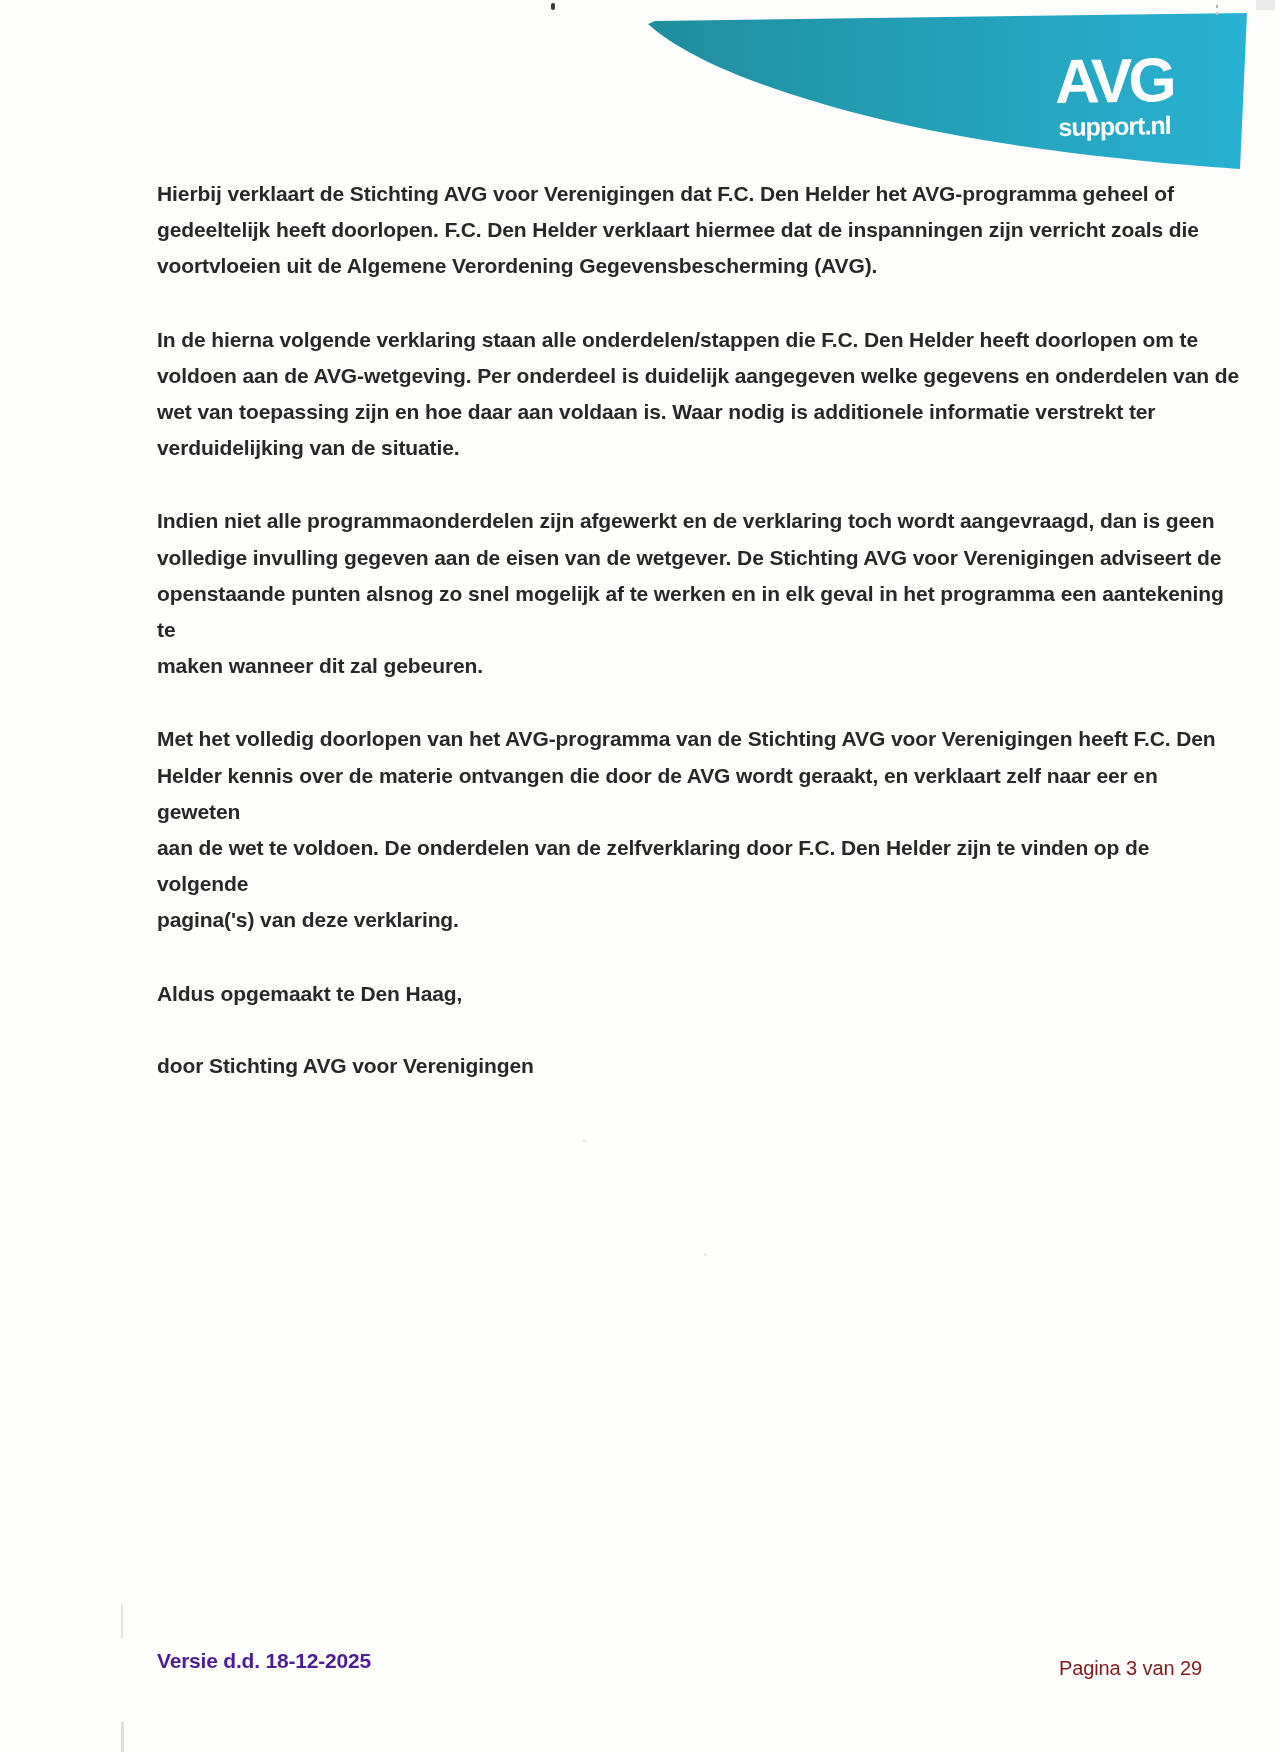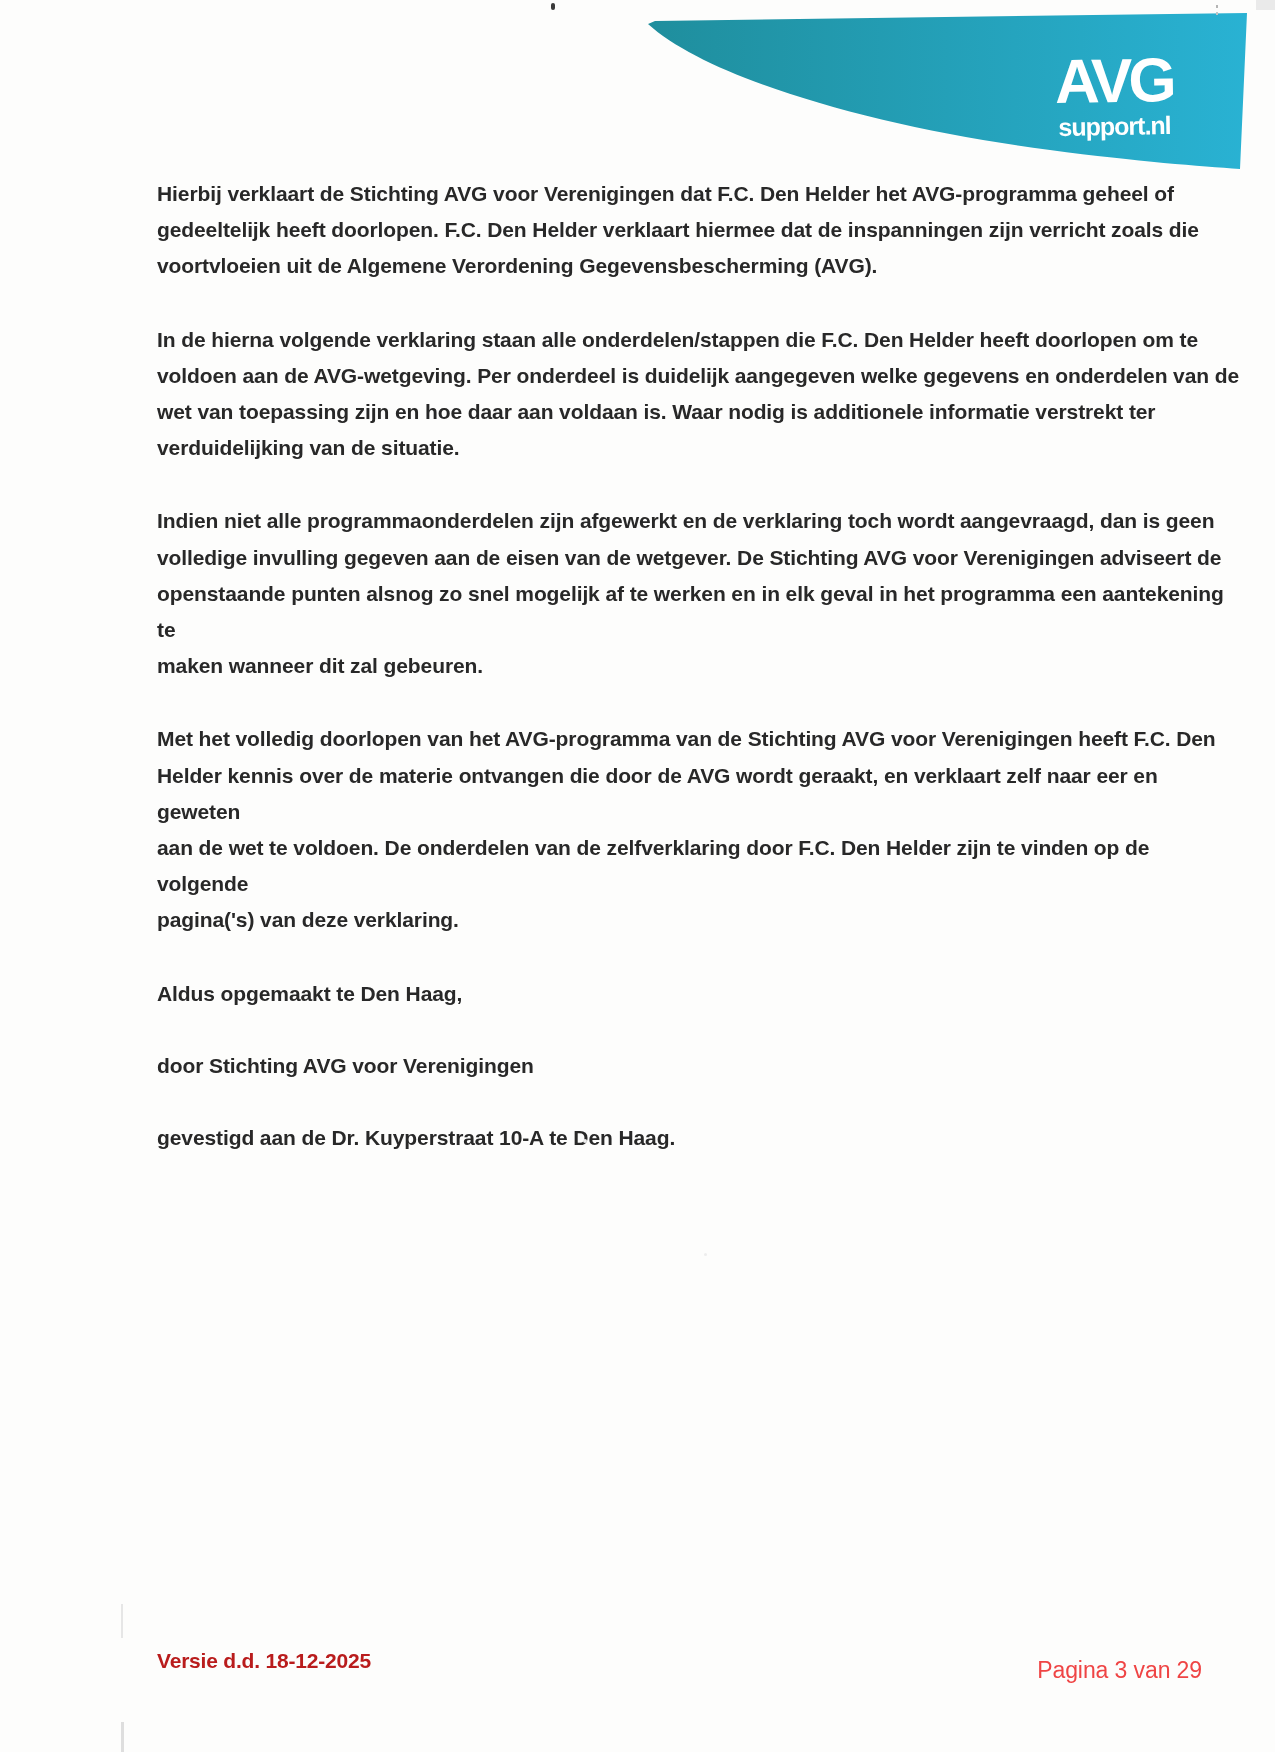--- a/index.html
+++ b/index.html
@@ -36,25 +36,25 @@
     margin: 0 0 37px 0;
     font-size: 21px; line-height: 36.2px; letter-spacing: -0.1px;
     white-space: pre-line;
     color: #282828;
   }
   .content p.closing { margin-bottom: 36px; }
 
   
   .footer-version {
     position: absolute; left: 157px; top: 1649px;
-    font-size: 21px; font-weight: 700; color: #b91c1c; letter-spacing: -0.2px;
+    font-size: 21px; font-weight: 700; color: #4c1d95; letter-spacing: -0.2px;
   }
   .footer-page {
     position: absolute; right: 73px; top: 1657px;
-    font-size: 23px; color: #ef4444; letter-spacing: -0.1px;
+    font-size: 20px; color: #7f1d1d; letter-spacing: -0.1px;
   }
 
   
   .artifact { position: absolute; pointer-events: none; }
   .a-dot1 { left: 551px; top: 3px; width: 4px; height: 7px; background: #3a3a3a; border-radius: 2px; }
   .a-colon { left: 1216px; top: 5px; width: 2px; height: 3px; background: #b5b5b5; box-shadow: 0 7px 0 #c4c4c4; }
   .a-corner { left: 1256px; top: 0; width: 19px; height: 10px; background: #eaeaea; }
   .a-line1 { left: 121px; top: 1604px; width: 2px; height: 34px; background: #e6e6e6; }
   .a-line2 { left: 121px; top: 1722px; width: 3px; height: 30px; background: #dedede; }
   .a-spot1 { left: 583px; top: 1139px; width: 4px; height: 4px; background: #ededed; border-radius: 50%; }
@@ -92,21 +92,20 @@
 volledige invulling gegeven aan de eisen van de wetgever. De Stichting AVG voor Verenigingen adviseert de
 openstaande punten alsnog zo snel mogelijk af te werken en in elk geval in het programma een aantekening te
 maken wanneer dit zal gebeuren.</p>
     <p>Met het volledig doorlopen van het AVG-programma van de Stichting AVG voor Verenigingen heeft F.C. Den
 Helder kennis over de materie ontvangen die door de AVG wordt geraakt, en verklaart zelf naar eer en geweten
 aan de wet te voldoen. De onderdelen van de zelfverklaring door F.C. Den Helder zijn te vinden op de volgende
 pagina('s) van deze verklaring.</p>
 
     <p class="closing">Aldus opgemaakt te Den Haag,</p>
     <p class="closing">door Stichting AVG voor Verenigingen</p>
-    <p class="closing">gevestigd aan de Dr. Kuyperstraat 10-A te Den Haag.</p>
   </main>
 
   <div class="footer-version">Versie d.d. 18-12-2025</div>
   <div class="footer-page">Pagina 3 van 29</div>
 
   <div class="artifact a-dot1"></div>
   <div class="artifact a-colon"></div>
   <div class="artifact a-corner"></div>
   <div class="artifact a-line1"></div>
   <div class="artifact a-line2"></div>

